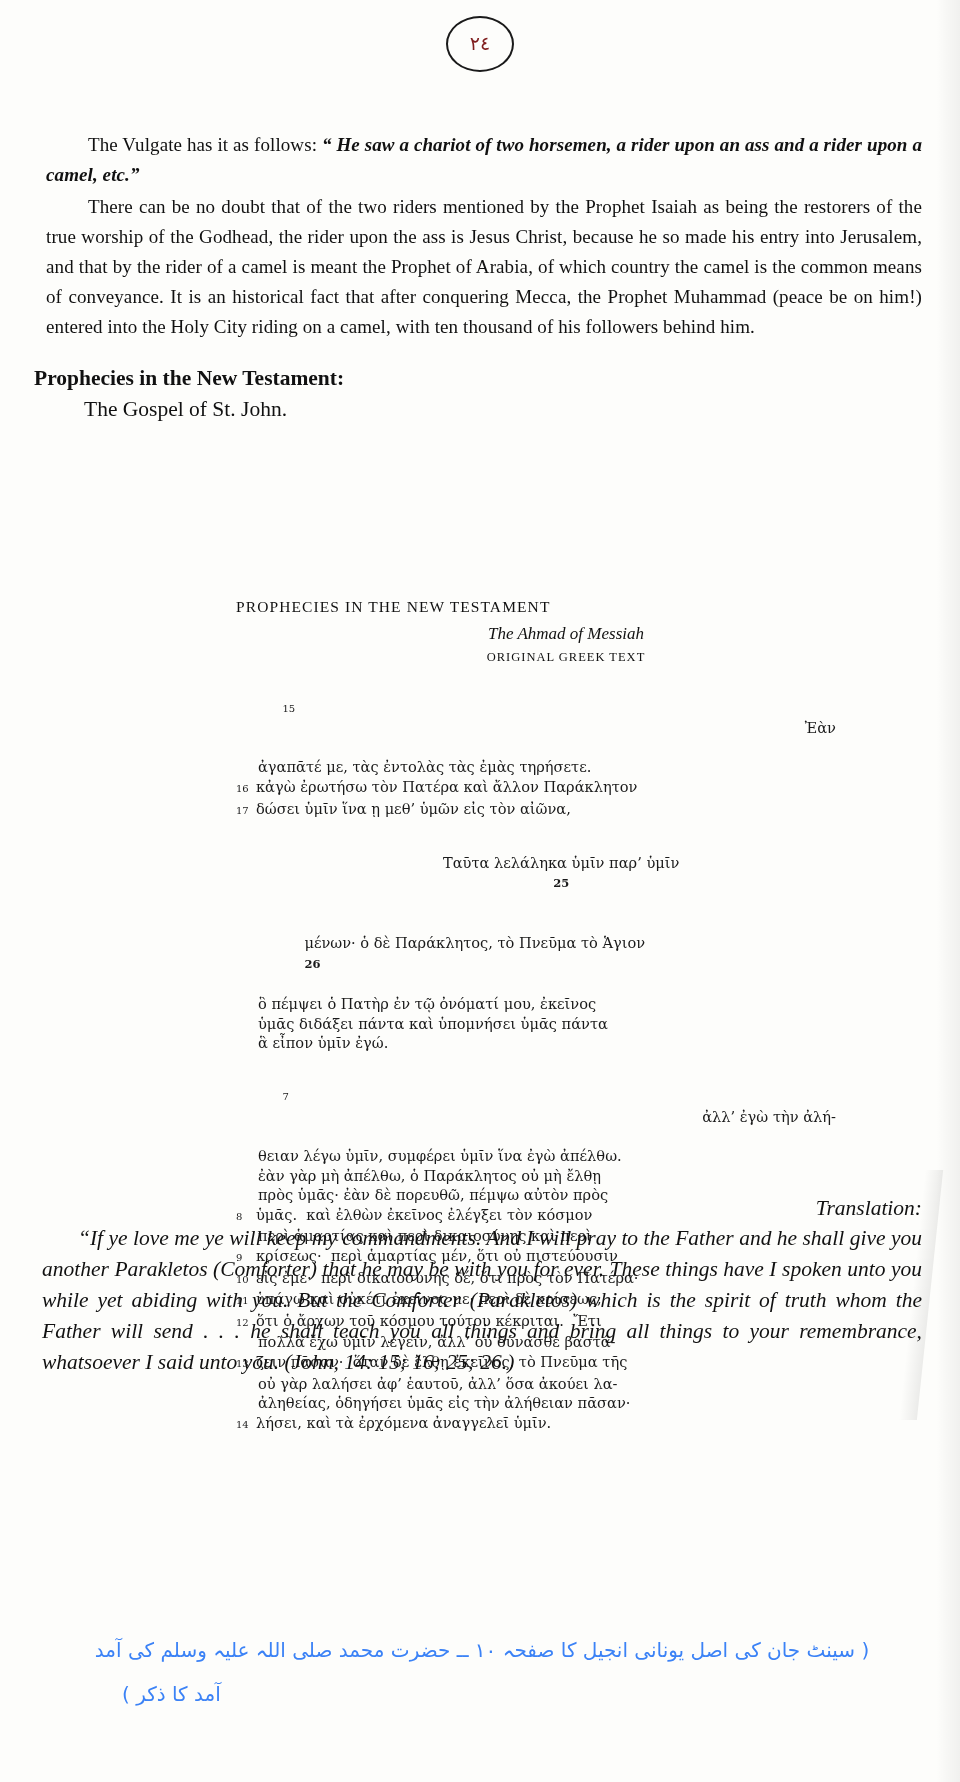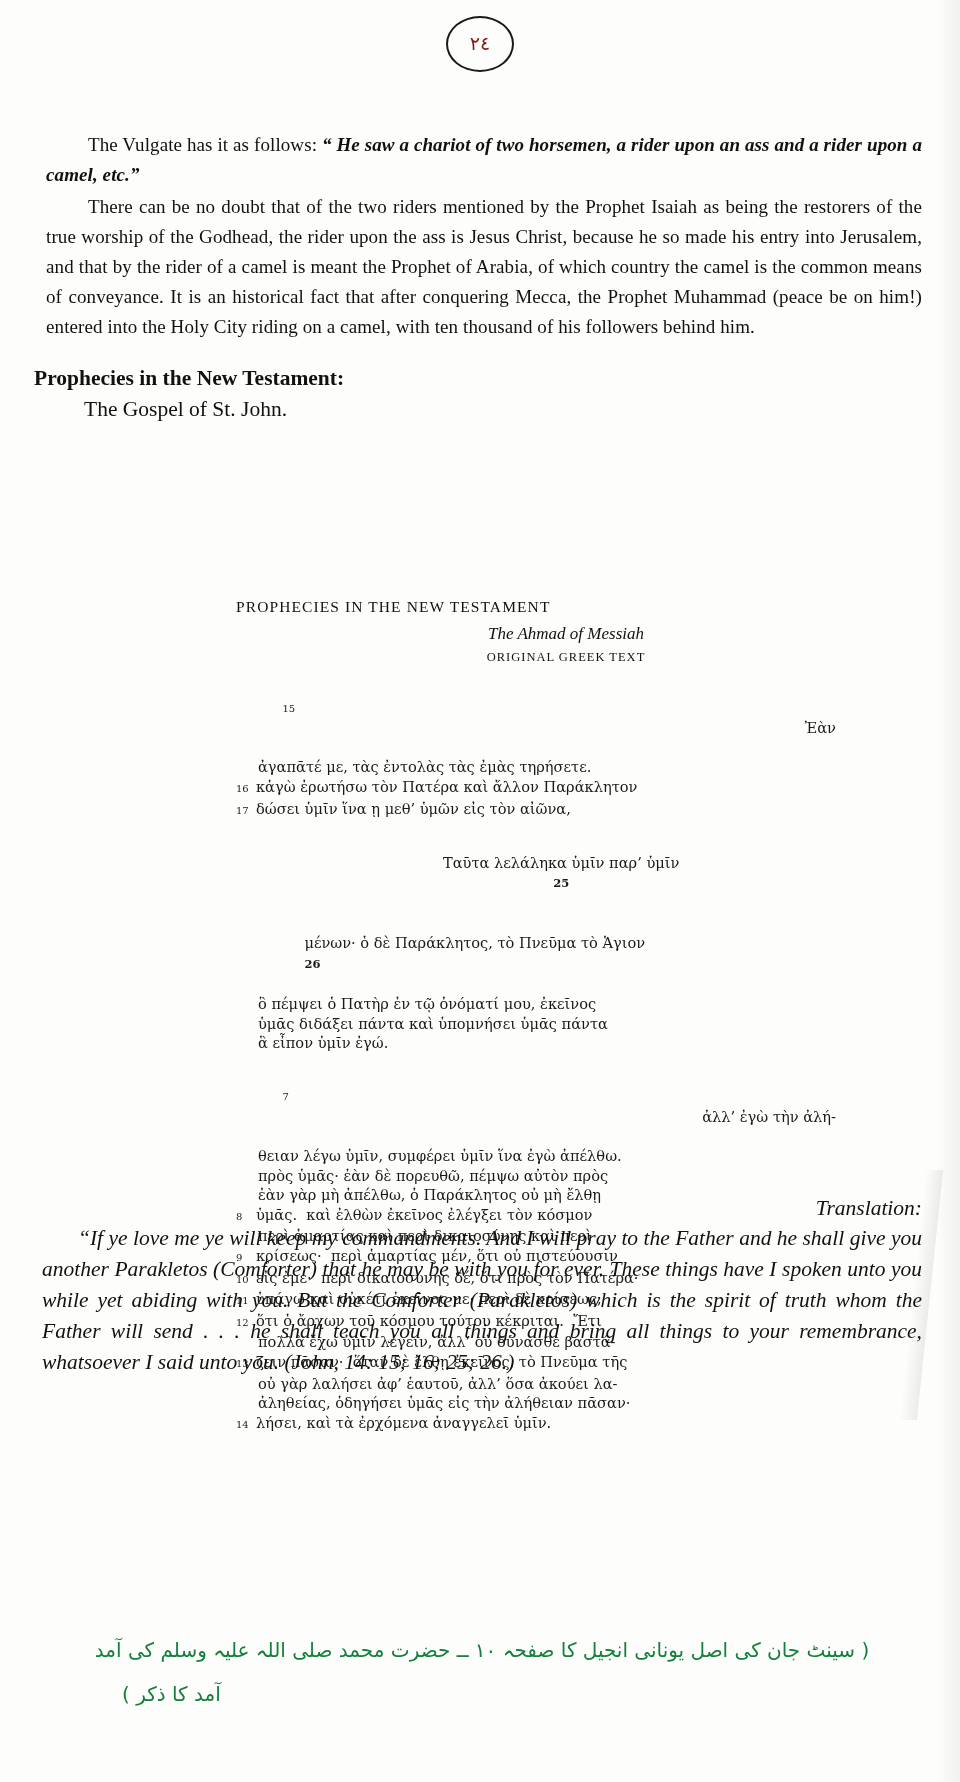--- a/index.html
+++ b/index.html
@@ -152,21 +152,21 @@
   .urdu {
     position: absolute;
     left: 42px;
     top: 1628px;
     width: 880px;
     text-align: center;
     direction: rtl;
     font-family: "DejaVu Sans", sans-serif;
     font-size: 20px;
     line-height: 44px;
-    color: #15803d;
+    color: #3b82f6;
   }
   .urdu .line2 {
     display: block;
     text-align: left;
     padding-left: 80px;
   }
 
   
   .scan-shade {
     position: absolute;
@@ -235,22 +235,22 @@
         <div class="gline g-indent">ὃ πέμψει ὁ Πατὴρ ἐν τῷ ὀνόματί μου, ἐκεῖνος</div>
         <div class="gline g-indent">ὑμᾶς διδάξει πάντα καὶ ὑπομνήσει ὑμᾶς πάντα</div>
         <div class="gline g-indent">ἃ εἶπον ὑμῖν ἐγώ.</div>
       </div>
 
       <div class="gblock">
         <div class="gline">
           <span class="vnum">7</span><span style="display:inline-block;width:600px;text-align:right;padding-right:20px;">ἀλλ’ ἐγὼ τὴν ἀλή-</span>
         </div>
         <div class="gline g-indent">θειαν λέγω ὑμῖν, συμφέρει ὑμῖν ἵνα ἐγὼ ἀπέλθω.</div>
+        <div class="gline g-indent">ἐὰν γὰρ μὴ ἀπέλθω, ὁ Παράκλητος οὐ μὴ ἔλθῃ</div>
         <div class="gline g-indent">πρὸς ὑμᾶς· ἐὰν δὲ πορευθῶ, πέμψω αὐτὸν πρὸς</div>
-        <div class="gline g-indent">ἐὰν γὰρ μὴ ἀπέλθω, ὁ Παράκλητος οὐ μὴ ἔλθῃ</div>
         <div class="gline"><span class="vnum">8</span><span>ὑμᾶς.  καὶ ἐλθὼν ἐκεῖνος ἐλέγξει τὸν κόσμον</span></div>
         <div class="gline g-indent">περὶ ἁμαρτίας καὶ περὶ δικαιοσύνης καὶ περὶ</div>
         <div class="gline"><span class="vnum">9</span><span>κρίσεως·  περὶ ἁμαρτίας μέν, ὅτι οὐ πιστεύουσιν</span></div>
         <div class="gline"><span class="vnum">10</span><span>εἰς ἐμέ·  περὶ δικαιοσύνης δέ, ὅτι πρὸς τὸν Πατέρα·</span></div>
         <div class="gline"><span class="vnum">11</span><span>ὑπάγω καὶ οὐκέτι ἐκεῖνος με· περὶ δὲ κρίσεως,</span></div>
         <div class="gline"><span class="vnum">12</span><span>ὅτι ὁ ἄρχων τοῦ κόσμου τούτου κέκριται.  Ἔτι</span></div>
         <div class="gline g-indent">πολλὰ ἔχω ὑμῖν λέγειν, ἀλλ’ οὐ δύνασθε βαστά-</div>
         <div class="gline"><span class="vnum">13</span><span>ζειν πᾶσαν·  ὅταν δὲ ἔλθῃ ἐκεῖνος, τὸ Πνεῦμα τῆς</span></div>
         <div class="gline g-indent">οὐ γὰρ λαλήσει ἀφ’ ἑαυτοῦ, ἀλλ’ ὅσα ἀκούει λα-</div>
         <div class="gline g-indent">ἀληθείας, ὁδηγήσει ὑμᾶς εἰς τὴν ἀλήθειαν πᾶσαν·</div>

